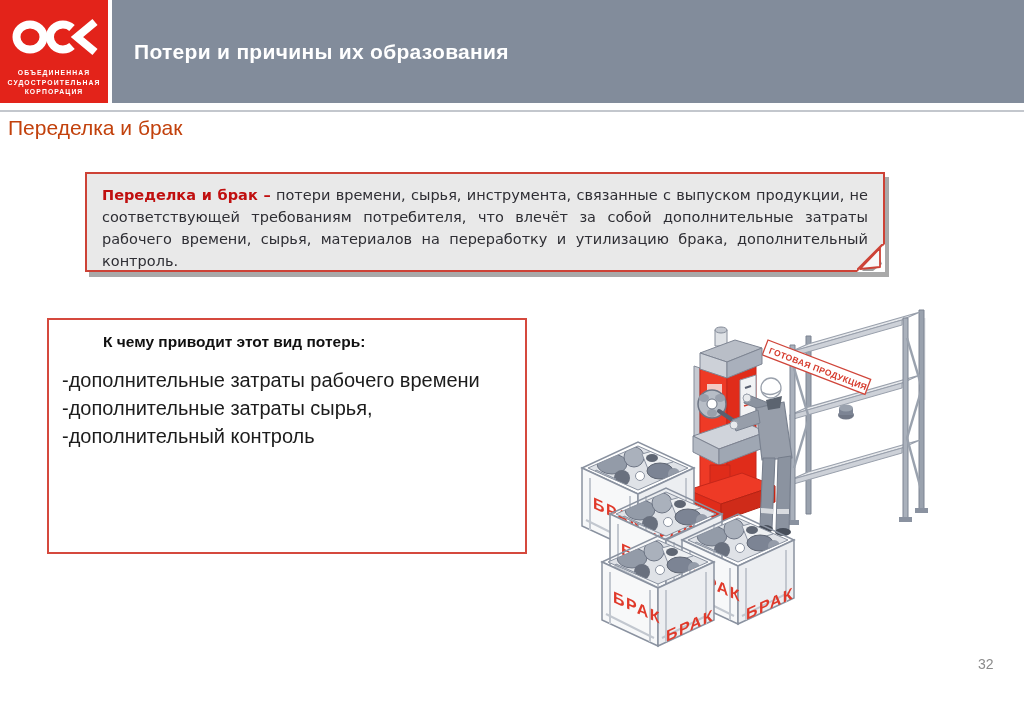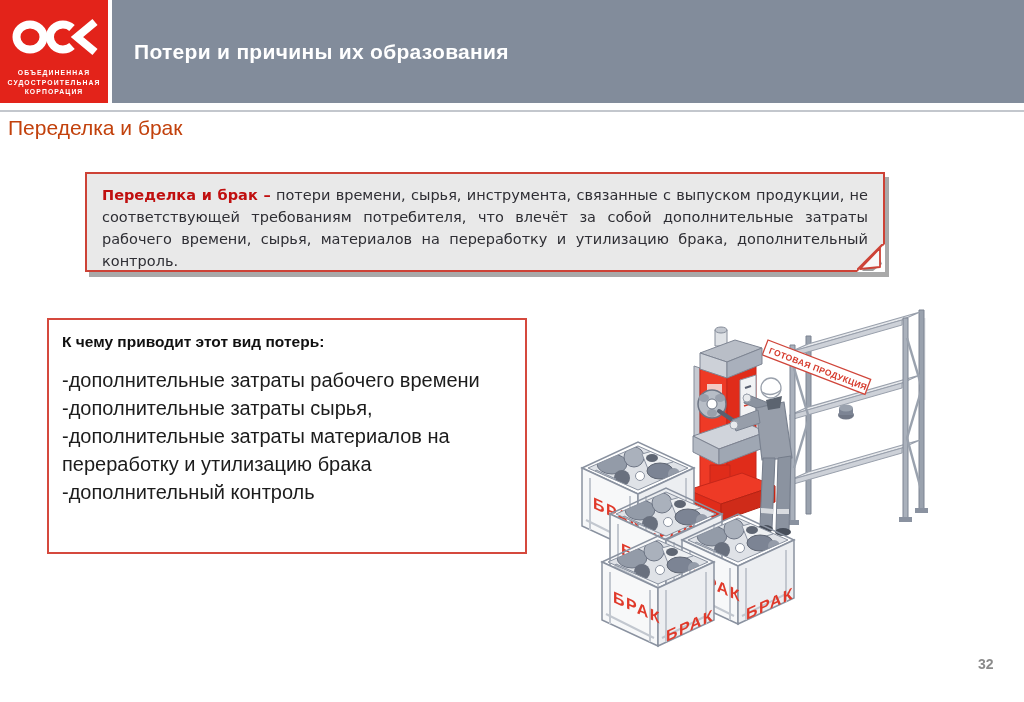--- a/index.html
+++ b/index.html
@@ -31,29 +31,29 @@
                      font-size:14.5px; line-height:22px; text-align:justify;
                      color:#2e2e34; }
   .definition-lead { color:#c00f0f; font-weight:bold; }
   .fold { position:absolute; right:-2px; bottom:-2px; width:28px; height:28px; }
 
   
   .consequences-box { position:absolute; left:47px; top:318px; width:480px; height:236px;
                       background:#ffffff; border:2px solid #d5493d;
                       padding:13px 12px 0 13px; }
   .consequences-title { font-size:15.5px; font-weight:bold; color:#101010;
-                        margin-bottom:15px; }
+                        margin-bottom:15px;margin-left:41px; }
   .consequence-item { font-size:20px; color:#1c1c1c; line-height:28px; }
 
   
   .illustration { position:absolute; left:570px; top:308px; width:360px; height:362px; }
 
   
   .page-number { position:absolute; left:978px; top:656px; font-size:14px;
-                 color:#8b8b8b;font-weight:bold; }
+                 color:#8b8b8b; }
 </style>
 </head>
 <body>
 
 <div class="slide">
 
   <div class="logo-block">
     <svg class="logo-mark" viewBox="0 0 108 58" aria-label="ОСК">
       <ellipse cx="30" cy="29" rx="13.5" ry="12.5" fill="none" stroke="#ffffff" stroke-width="8"></ellipse>
       <path d="M 72 20 A 13 12.5 0 1 0 72 38" fill="none" stroke="#ffffff" stroke-width="8"></path>
@@ -82,21 +82,20 @@
       <polygon points="5,27 21,10 25,20 16,27" fill="#9e9e9e"></polygon>
       <polygon points="3,25 23,4 23,23" fill="#f8f8f8" stroke="#cd4236" stroke-width="1.8" stroke-linejoin="round"></polygon>
       <line x1="0" y1="26" x2="26" y2="0" stroke="#cd4236" stroke-width="2.2"></line>
     </svg>
   </div>
 
   <div class="consequences-box">
     <div class="consequences-title">К чему приводит этот вид потерь:</div>
     <div class="consequence-item">-дополнительные затраты рабочего времени</div>
     <div class="consequence-item">-дополнительные затраты сырья,</div>
-    <div class="consequence-item">-дополнительные затраты материалов на переработку и утилизацию брака</div>
     <div class="consequence-item">-дополнительный контроль</div>
   </div>
 
   <svg class="illustration" viewBox="0 0 360 362">
     <defs>
       <clipPath id="crate-top-clip">
         <polygon points="6,34 56,12 106,34 56,56"></polygon>
       </clipPath>
       <g id="crate">
 

